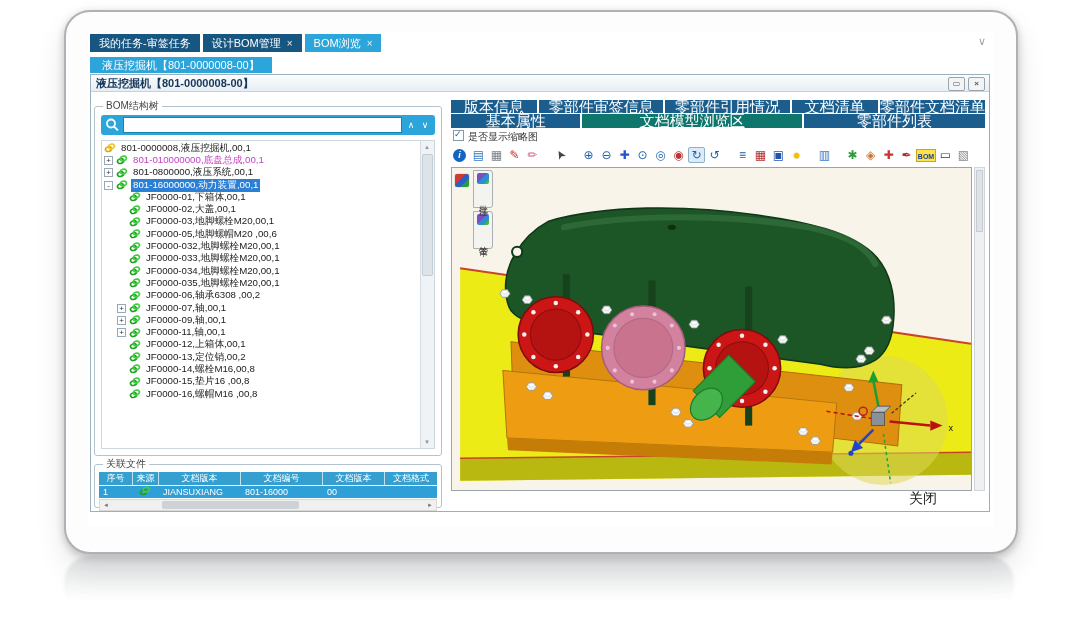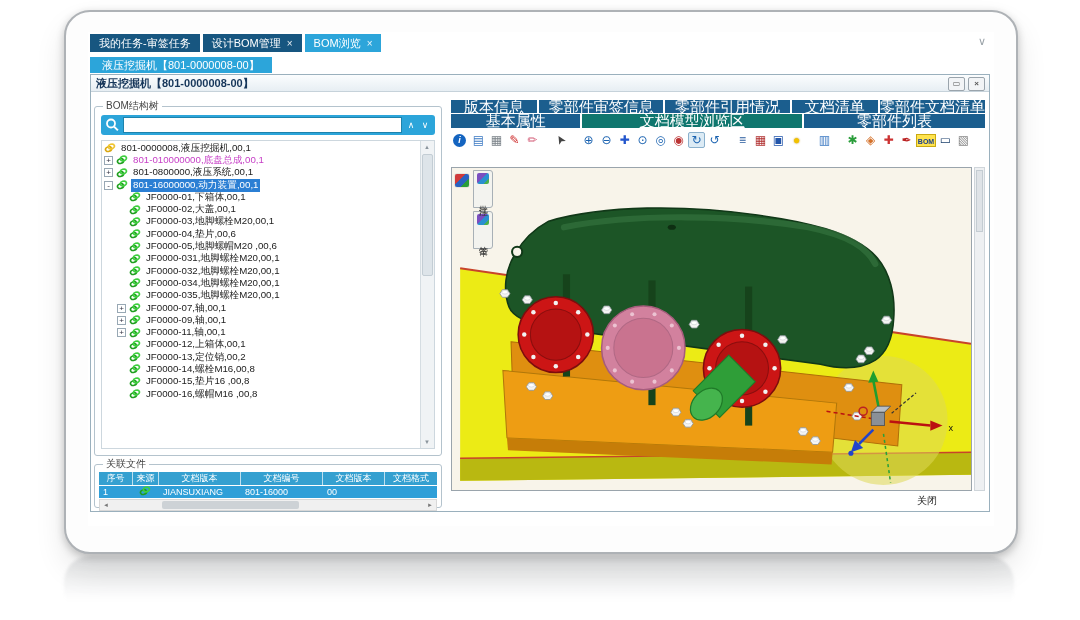--- a/index.html
+++ b/index.html
@@ -104,21 +104,21 @@
   .vp-svg{position:absolute;left:0;top:0;width:100%;height:100%;}
   .cube-icon{position:absolute;left:3px;top:6px;width:14px;height:13px;border-radius:2px;
        background:linear-gradient(135deg,#d03a3a 0 40%,#2a62c0 40% 70%,#2a9d3a 70% 100%);box-shadow:0 0 1px #555;}
   .side-tabs{position:absolute;left:21px;top:2px;width:20px;}
   .stab{border:1px solid #a8b0b6;background:#f3f3ef;border-radius:0 3px 3px 0;margin-bottom:3px;padding:2px 1px 3px;text-align:center;}
   .sicon{display:block;width:12px;height:11px;margin:0 auto 2px;border-radius:2px;
        background:linear-gradient(135deg,#7a4fc0 0 45%,#2a8fd0 45% 75%,#49b04f 75% 100%);}
   .stext{writing-mode:vertical-rl;text-orientation:upright;font-size:9px;color:#333;letter-spacing:1px;}
   .vsb2{position:absolute;right:0;top:67px;bottom:17px;width:11px;background:#eef0f2;border:1px solid #cfd5da;box-sizing:border-box;}
   .vsb2 .thumb{position:absolute;left:1px;right:1px;top:2px;height:60px;background:#dfe3e7;border:1px solid #c4ccd2;}
-  .close-link{position:absolute;right:48px;bottom:0;font-size:10px;color:#222;cursor:default;}
+  .close-link{position:absolute;right:48px;bottom:0;font-size:14px;color:#222;cursor:default;}
 </style>
 </head>
 <body>
 
 <div class="device">
   <div class="screen">
 
     <div class="tabbar"><div class="tab">
      <span>我的任务-审签任务</span></div><div class="tab">
      <span>设计BOM管理</span><span class="tclose">×</span></div><div class="tab active">
@@ -224,71 +224,71 @@
                     <span class="tlabel">JF0000-03,地脚螺栓M20,00,1</span>
                   </div>
                   <div class="trow l1">
             <span class="expsp"></span>
                     <svg class="licon" width="12" height="10" viewBox="0 0 12 10">
      <g transform="rotate(-18 6 5)">
        <ellipse cx="4.2" cy="5.6" rx="3.1" ry="2.3" fill="none" stroke="#1f9e1f" stroke-width="1.7"></ellipse>
        <ellipse cx="7.8" cy="4.0" rx="3.1" ry="2.3" fill="none" stroke="#3ecf3e" stroke-width="1.7"></ellipse>
      </g>
                     </svg>
-                    <span class="tlabel">JF0000-04,垫片,00,6</span>
-                  </div>
-                  <div class="trow l1">
-            <span class="expsp"></span>
-                    <svg class="licon" width="12" height="10" viewBox="0 0 12 10">
-     <g transform="rotate(-18 6 5)">
-       <ellipse cx="4.2" cy="5.6" rx="3.1" ry="2.3" fill="none" stroke="#1f9e1f" stroke-width="1.7"></ellipse>
-       <ellipse cx="7.8" cy="4.0" rx="3.1" ry="2.3" fill="none" stroke="#3ecf3e" stroke-width="1.7"></ellipse>
-     </g>
-                    </svg>
                     <span class="tlabel">JF0000-05,地脚螺帽M20 ,00,6</span>
                   </div>
                   <div class="trow l1">
             <span class="expsp"></span>
                     <svg class="licon" width="12" height="10" viewBox="0 0 12 10">
      <g transform="rotate(-18 6 5)">
        <ellipse cx="4.2" cy="5.6" rx="3.1" ry="2.3" fill="none" stroke="#1f9e1f" stroke-width="1.7"></ellipse>
        <ellipse cx="7.8" cy="4.0" rx="3.1" ry="2.3" fill="none" stroke="#3ecf3e" stroke-width="1.7"></ellipse>
      </g>
                     </svg>
-                    <span class="tlabel">JF0000-031,地脚螺栓M20,00,1</span>
-                  </div>
-                  <div class="trow l1">
-            <span class="expsp"></span>
-                    <svg class="licon" width="12" height="10" viewBox="0 0 12 10">
-     <g transform="rotate(-18 6 5)">
-       <ellipse cx="4.2" cy="5.6" rx="3.1" ry="2.3" fill="none" stroke="#1f9e1f" stroke-width="1.7"></ellipse>
-       <ellipse cx="7.8" cy="4.0" rx="3.1" ry="2.3" fill="none" stroke="#3ecf3e" stroke-width="1.7"></ellipse>
-     </g>
-                    </svg>
                     <span class="tlabel">JF0000-032,地脚螺栓M20,00,1</span>
                   </div>
                   <div class="trow l1">
             <span class="expsp"></span>
                     <svg class="licon" width="12" height="10" viewBox="0 0 12 10">
      <g transform="rotate(-18 6 5)">
        <ellipse cx="4.2" cy="5.6" rx="3.1" ry="2.3" fill="none" stroke="#1f9e1f" stroke-width="1.7"></ellipse>
        <ellipse cx="7.8" cy="4.0" rx="3.1" ry="2.3" fill="none" stroke="#3ecf3e" stroke-width="1.7"></ellipse>
      </g>
                     </svg>
+                    <span class="tlabel">JF0000-033,地脚螺栓M20,00,1</span>
+                  </div>
+                  <div class="trow l1">
+            <span class="expsp"></span>
+                    <svg class="licon" width="12" height="10" viewBox="0 0 12 10">
+     <g transform="rotate(-18 6 5)">
+       <ellipse cx="4.2" cy="5.6" rx="3.1" ry="2.3" fill="none" stroke="#1f9e1f" stroke-width="1.7"></ellipse>
+       <ellipse cx="7.8" cy="4.0" rx="3.1" ry="2.3" fill="none" stroke="#3ecf3e" stroke-width="1.7"></ellipse>
+     </g>
+                    </svg>
                     <span class="tlabel">JF0000-034,地脚螺栓M20,00,1</span>
                   </div>
                   <div class="trow l1">
             <span class="expsp"></span>
                     <svg class="licon" width="12" height="10" viewBox="0 0 12 10">
      <g transform="rotate(-18 6 5)">
        <ellipse cx="4.2" cy="5.6" rx="3.1" ry="2.3" fill="none" stroke="#1f9e1f" stroke-width="1.7"></ellipse>
        <ellipse cx="7.8" cy="4.0" rx="3.1" ry="2.3" fill="none" stroke="#3ecf3e" stroke-width="1.7"></ellipse>
      </g>
                     </svg>
                     <span class="tlabel">JF0000-035,地脚螺栓M20,00,1</span>
+                  </div>
+                  <div class="trow l1">
+            <span class="expsp"></span>
+                    <svg class="licon" width="12" height="10" viewBox="0 0 12 10">
+     <g transform="rotate(-18 6 5)">
+       <ellipse cx="4.2" cy="5.6" rx="3.1" ry="2.3" fill="none" stroke="#1f9e1f" stroke-width="1.7"></ellipse>
+       <ellipse cx="7.8" cy="4.0" rx="3.1" ry="2.3" fill="none" stroke="#3ecf3e" stroke-width="1.7"></ellipse>
+     </g>
+                    </svg>
+                    <span class="tlabel">JF0000-06,轴承6308 ,00,2</span>
                   </div>
                   <div class="trow l1">
             <span class="exp">+</span>
                     <svg class="licon" width="12" height="10" viewBox="0 0 12 10">
      <g transform="rotate(-18 6 5)">
        <ellipse cx="4.2" cy="5.6" rx="3.1" ry="2.3" fill="none" stroke="#1f9e1f" stroke-width="1.7"></ellipse>
        <ellipse cx="7.8" cy="4.0" rx="3.1" ry="2.3" fill="none" stroke="#3ecf3e" stroke-width="1.7"></ellipse>
      </g>
                     </svg>
                     <span class="tlabel">JF0000-07,轴,00,1</span>
@@ -414,20 +414,23 @@
               <span class="rt">零部件引用情况</span>
               <span class="rt">文档清单</span>
               <span class="rt">零部件文档清单</span>
             </div>
           <div class="rtabs2">
               <span class="rt">基本属性</span>
               <span class="rt active">文档模型浏览区</span>
               <span class="rt">零部件列表</span>
             </div>
 
+          <div class="chkrow">
+            <span class="chk"></span><span>是否显示缩略图</span>
+          </div>
 
           <div class="toolbar">
               <span class="tbi circle" style="color:#333">i</span>
               <span class="tbi " style="color:#3a78c2">▤</span>
               <span class="tbi " style="color:#7a8288">▦</span>
               <span class="tbi " style="color:#cc2222">✎</span>
               <span class="tbi " style="color:#d4607a">✏</span>
               <span class="tbi cursor gp" style="color:#444444">➤</span>
               <span class="tbi  gp" style="color:#1a62b0">⊕</span>
               <span class="tbi " style="color:#1a62b0">⊖</span>

